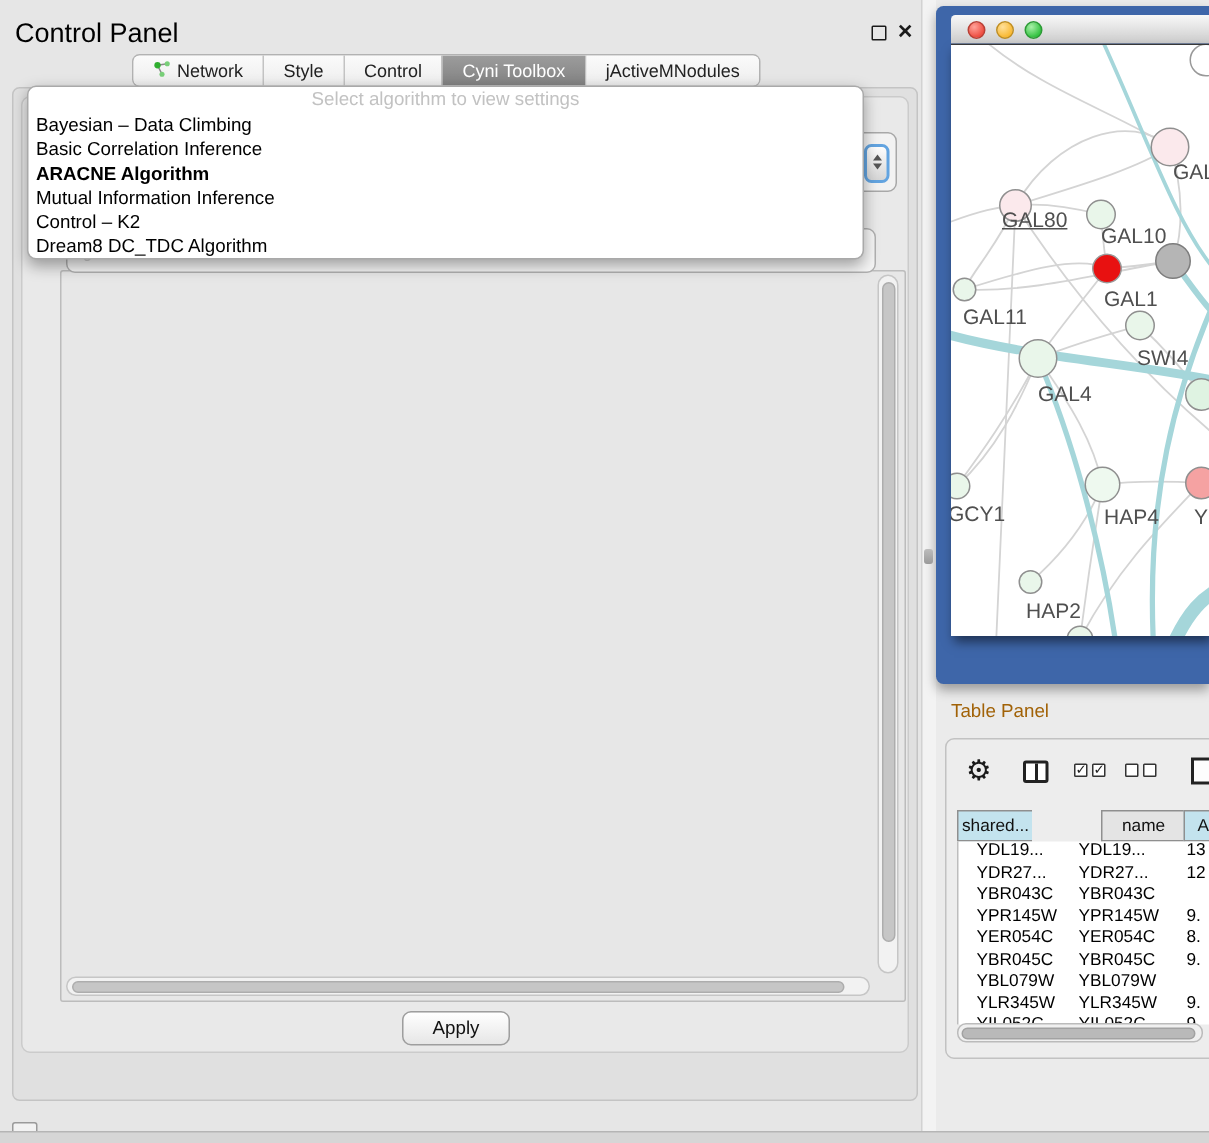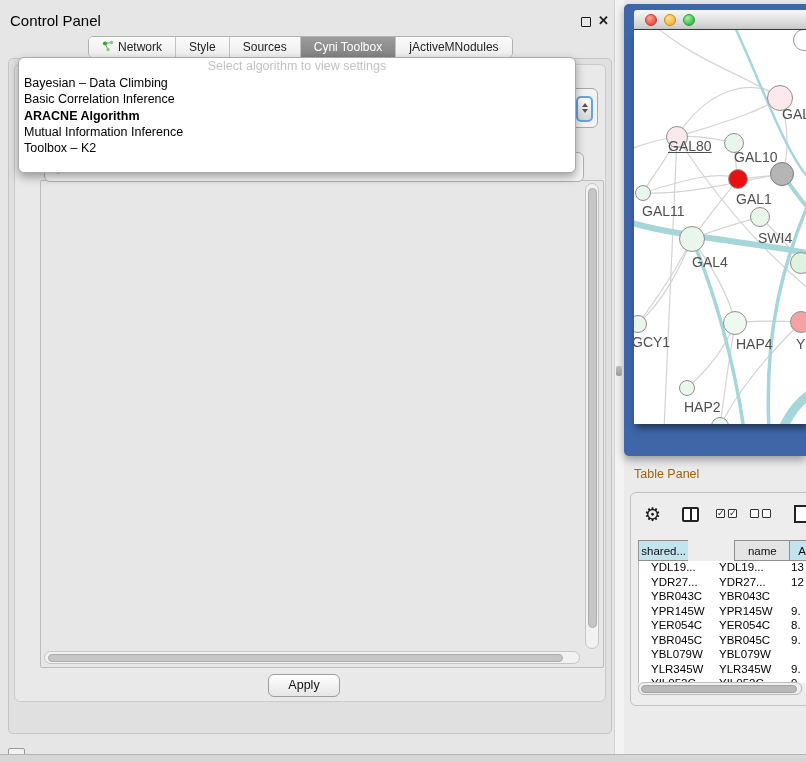--- a/index.html
+++ b/index.html
@@ -4,21 +4,21 @@
 <style>
   * { box-sizing: border-box; margin: 0; padding: 0; }
   html,body { width:806px; height:762px; overflow:hidden; }
   body { font-family:"Liberation Sans", sans-serif; background:#ebebeb; position:relative; color:#111; }
   .abs { position:absolute; }
 
   
   .left-region { left:0; top:0; width:614px; height:754px; background:#e6e6e6; }
   .panel-gap { left:614px; top:0; width:10px; height:754px; background:#f3f3f3; border-left:1px solid #d2d2d2; }
   .titlebar { left:0; top:4px; width:614px; height:28px; }
-  .titlebar-text { left:10px; top:8px; font-size:15px; color:#000; }
+  .titlebar-text { left:10px; top:8px; font-size:18px; color:#000; }
   .float-btn { left:581px; top:13px; width:10px; height:10px; border:1.5px solid #1a1a1a; border-radius:1px; background:transparent; }
   .close-btn { left:598px; top:9px; font-size:13px; font-weight:bold; color:#1a1a1a; }
 
   .tabbar { left:88px; top:36px; height:22px; display:inline-flex; border:1px solid #b2b2b2; border-radius:5px; overflow:hidden; background:#f4f4f4; z-index:4; }
   .tab { display:flex; align-items:center; gap:4px; padding:0 13px; font-size:12px; color:#222; border-right:1px solid #c3c3c3; background:linear-gradient(#fbfbfb,#ededed); white-space:nowrap; }
   .tab:last-child { border-right:none; }
   .tab.sel { background:linear-gradient(#9c9c9c,#828282); color:#fff; }
 
   .content-panel { left:8px; top:58px; width:604px; height:676px; background:#e0e0e0; border:1px solid #c4c4c4; border-radius:5px; }
   .card { left:14px; top:64px; width:592px; height:638px; background:#e9e9e9; border:1px solid #cbcbcb; border-radius:6px; z-index:1; }
@@ -128,21 +128,21 @@
             <circle cx="3" cy="3.5" r="2.1" fill="#2fae2f"></circle>
             <circle cx="9.5" cy="2.5" r="1.7" fill="#79cf79"></circle>
             <circle cx="6" cy="9.5" r="1.7" fill="#79cf79"></circle>
           </svg></span>
       <span>Network</span>
     </div>
     <div class="tab">
         <span>Style</span>
       </div>
     <div class="tab">
-        <span>Sources</span>
+        <span>Control</span>
       </div>
     <div class="tab sel">
         <span>Cyni Toolbox</span>
       </div>
     <div class="tab">
         <span>jActiveMNodules</span>
       </div>
   </div>
 
   <div class="abs content-panel"></div>
@@ -159,21 +159,22 @@
     <span>gal-filtered sif default node</span>
   </div>
 
   <div class="abs popup">
     <div class="popup-placeholder">Select algorithm to view settings</div>
     <div id="algo-options">
         <div class="algo-option">Bayesian – Data Climbing</div>
         <div class="algo-option">Basic Correlation Inference</div>
         <div class="algo-option bold">ARACNE Algorithm</div>
         <div class="algo-option">Mutual Information Inference</div>
-        <div class="algo-option">Toolbox – K2</div>
+        <div class="algo-option">Control – K2</div>
+        <div class="algo-option">Dream8 DC_TDC Algorithm</div>
       </div>
   </div>
 
   <div class="abs settings-outer"></div>
   <div class="abs vscroll">
       <div class="vthumb"></div>
     </div>
   <div class="abs hscroll">
       <div class="hthumb"></div>
     </div>

